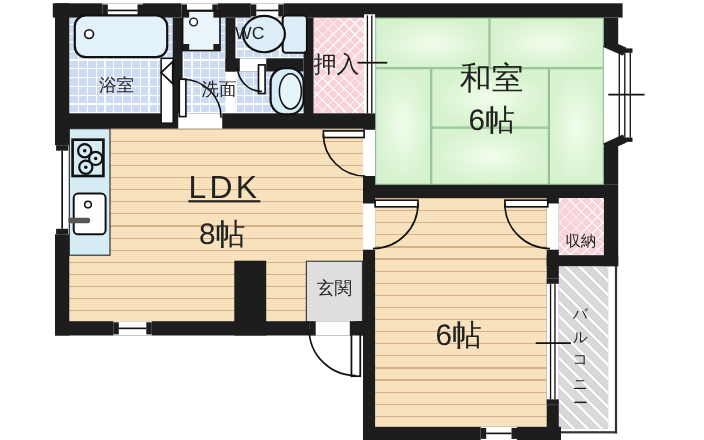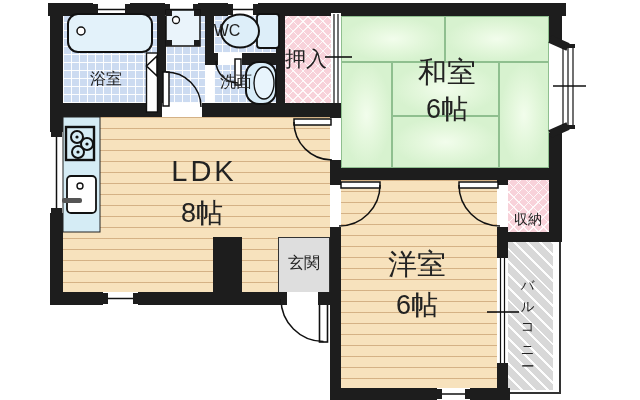--- a/index.html
+++ b/index.html
@@ -220,31 +220,30 @@
         <circle cx="78" cy="152" r="1.6" fill="#111"></circle>
     </g>
     <g>
       <rect x="67" y="176" width="29" height="37" rx="4" fill="#fff" stroke="#111" stroke-width="1.8"></rect>
       <circle cx="80" cy="186" r="3" fill="none" stroke="#111" stroke-width="1.4"></circle>
       <rect x="62" y="198" width="20" height="5" rx="2" fill="#555"></rect>
     </g>
   </svg>
 
   <div class="lbl small" style="left:76px;top:71px;width:60px;">浴室</div>
-  <div class="lbl small" style="left:169px;top:74px;width:60px;padding-left:37px;">洗面</div>
+  <div class="lbl small" style="left:169px;top:74px;width:60px;">洗面</div>
   <div class="lbl small" style="left:207px;top:23px;width:40px;">WC</div>
   <div class="lbl" style="left:276px;top:48px;width:60px;font-size:21px;">押入</div>
 
   <div class="lbl big" style="left:377px;top:57px;width:140px;">和室</div>
   <div class="lbl sz" style="left:377px;top:95px;width:140px;">6帖</div>
 
-  <div class="lbl big" style="left:134px;top:156px;width:140px;letter-spacing:3px;">LDK</div>
+  <div class="lbl big" style="left:134px;top:156px;width:140px;letter-spacing:3px;text-decoration:underline;">LDK</div>
   <div class="lbl sz" style="left:132px;top:199px;width:140px;">8帖</div>
 
   <div class="lbl small" style="left:274px;top:255px;width:60px;">玄関</div>
 
-  <div class="lbl big" style="left:347px;top:249px;width:140px;">洋室</div>
   <div class="lbl sz" style="left:347px;top:291px;width:140px;">6帖</div>
 
   <div class="lbl" style="left:498px;top:212px;width:60px;font-size:14px;">収納</div>
 
   <div class="lbl vtext" style="left:520px;top:250px;height:136px;font-size:13.5px;">バルコニー</div>
 </div>
 
 </body></html>

